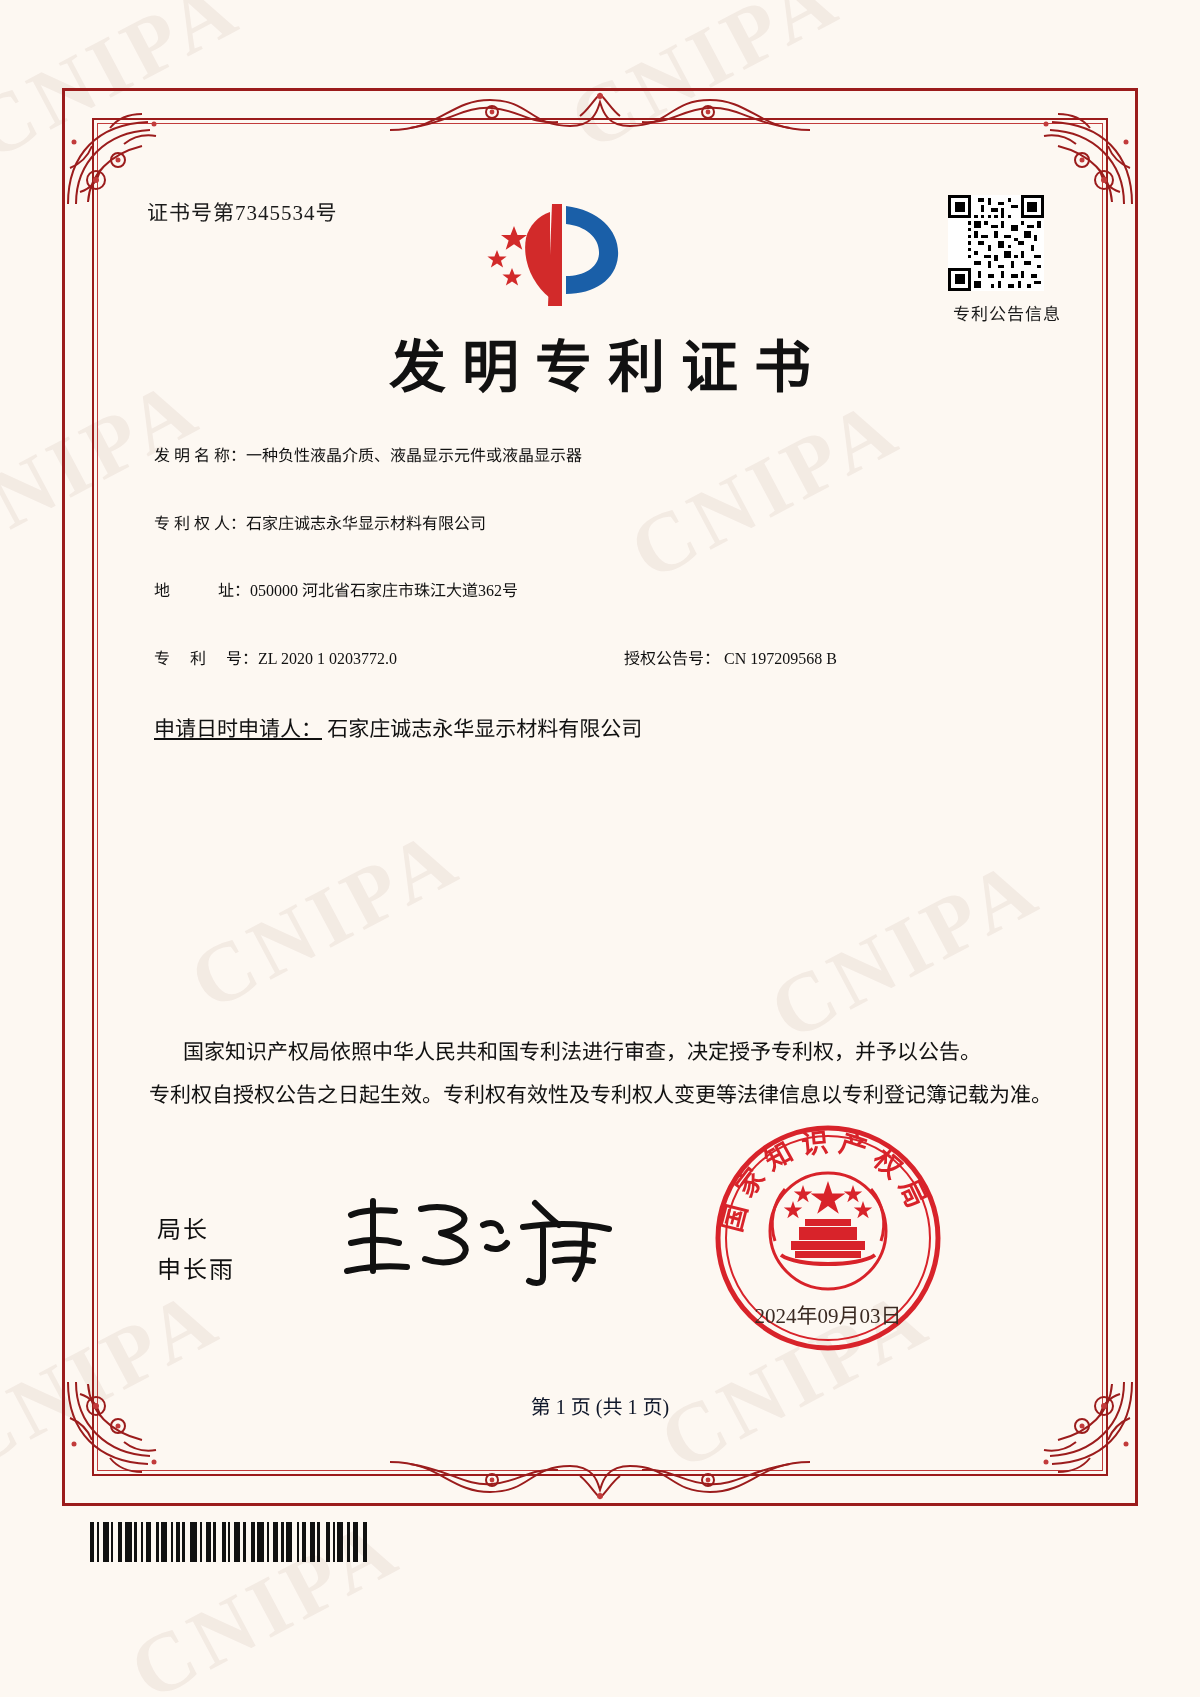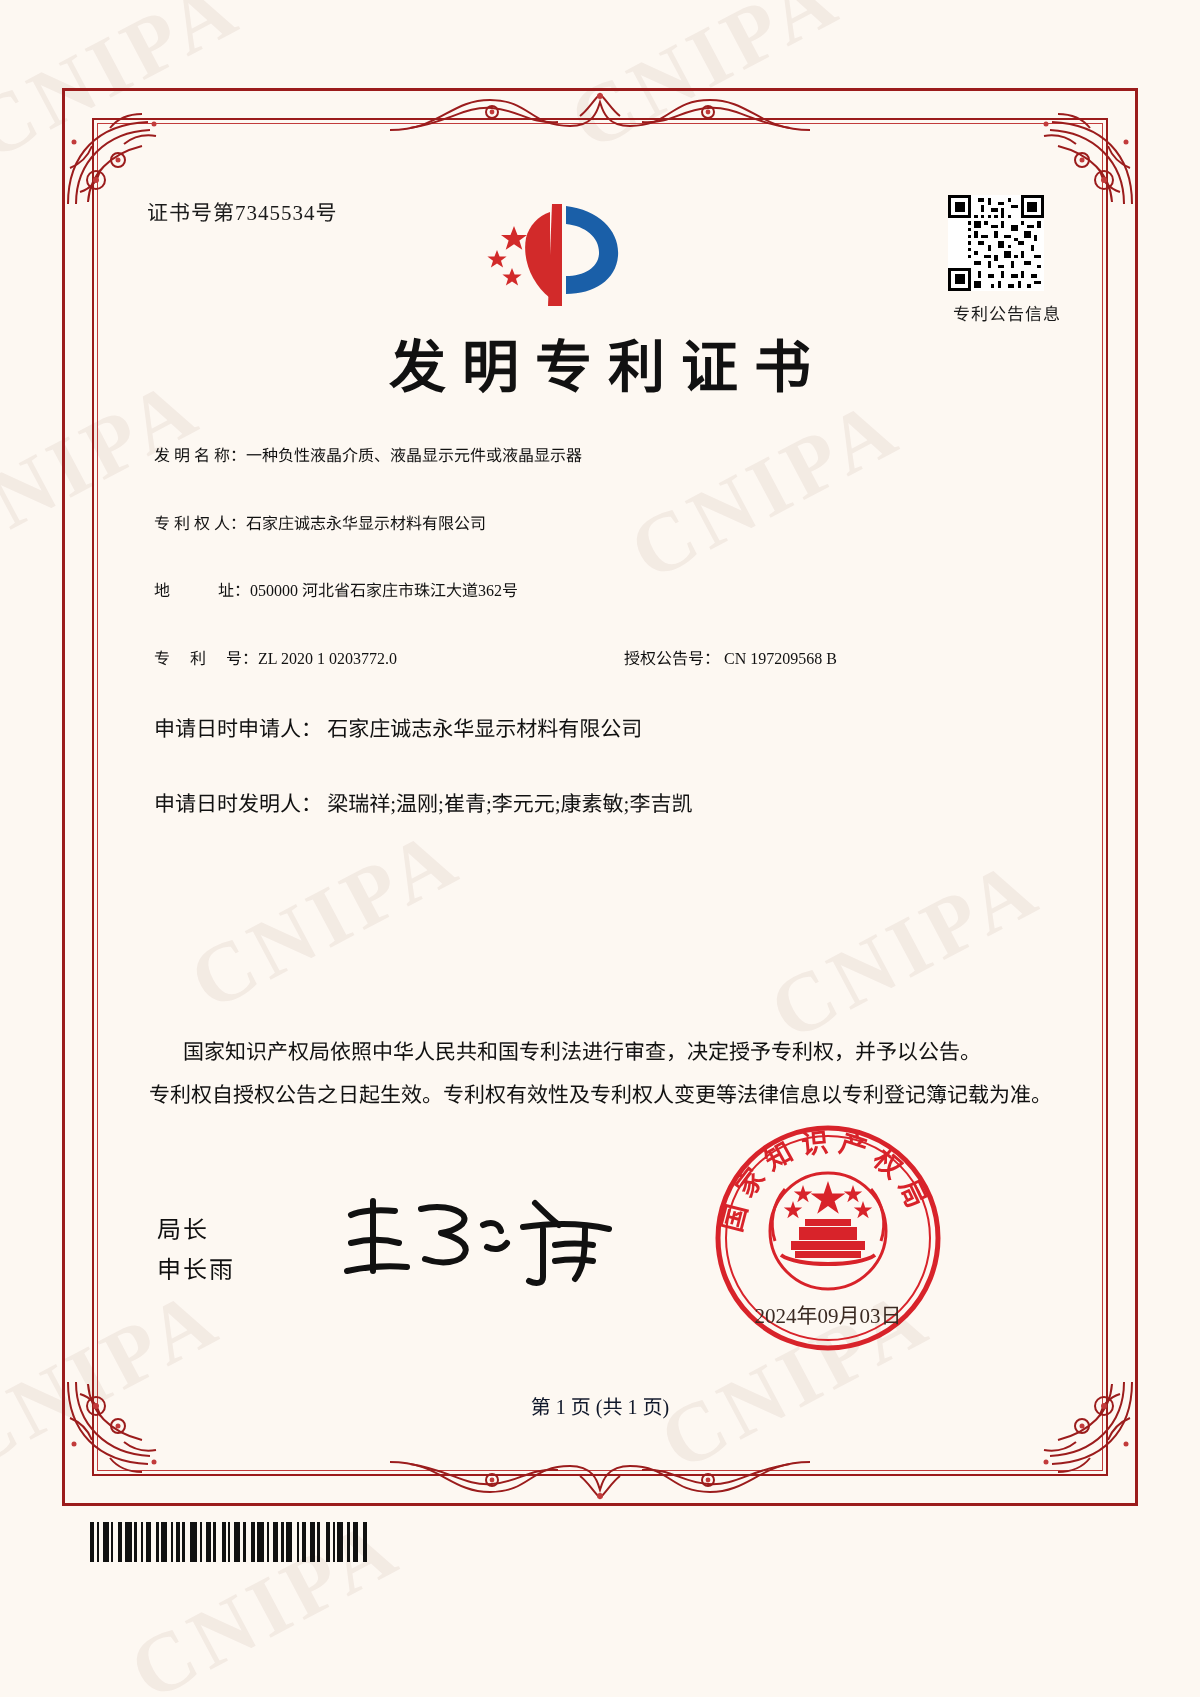--- a/index.html
+++ b/index.html
@@ -155,21 +155,21 @@
     position: relative;
     font-size: 16px;
     margin-bottom: 30px;
     line-height: 1.35;
   }
   .field-row.gap-lg { margin-bottom: 46px; }
   .lbl {
     display: inline-block;
     white-space: nowrap;
   }
-  .lbl-narrow { letter-spacing: 0px; font-size: 21px; }
+  .lbl-narrow { letter-spacing: 0px; font-size: 21px; text-decoration: underline; }
   .val { display: inline-block; }
   .two-col .right {
     position: absolute;
     left: 470px;
     top: 0;
   }
   .small-row { font-size: 21px; }
 
   .statement {
     position: absolute;
@@ -516,23 +516,20 @@
         <span class="right">
           <span class="lbl">授权公告号：</span>&nbsp;<span class="val">CN 197209568 B</span>
         </span>
       </div>
 
 
       <div class="field-row gap-lg small-row">
         <span class="lbl lbl-narrow">申请日时申请人：</span>&nbsp;<span class="val">石家庄诚志永华显示材料有限公司</span>
       </div>
 
-      <div class="field-row small-row">
-        <span class="lbl lbl-narrow">申请日时发明人：</span>&nbsp;<span class="val">梁瑞祥;温刚;崔青;李元元;康素敏;李吉凯</span>
-      </div>
     </div>
 
     <div class="statement">
       <p class="indent">国家知识产权局依照中华人民共和国专利法进行审查，决定授予专利权，并予以公告。</p>
       <p>专利权自授权公告之日起生效。专利权有效性及专利权人变更等法律信息以专利登记簿记载为准。</p>
     </div>
 
     <div class="sig-block">
       <div>局长</div>
       <div>申长雨</div>

